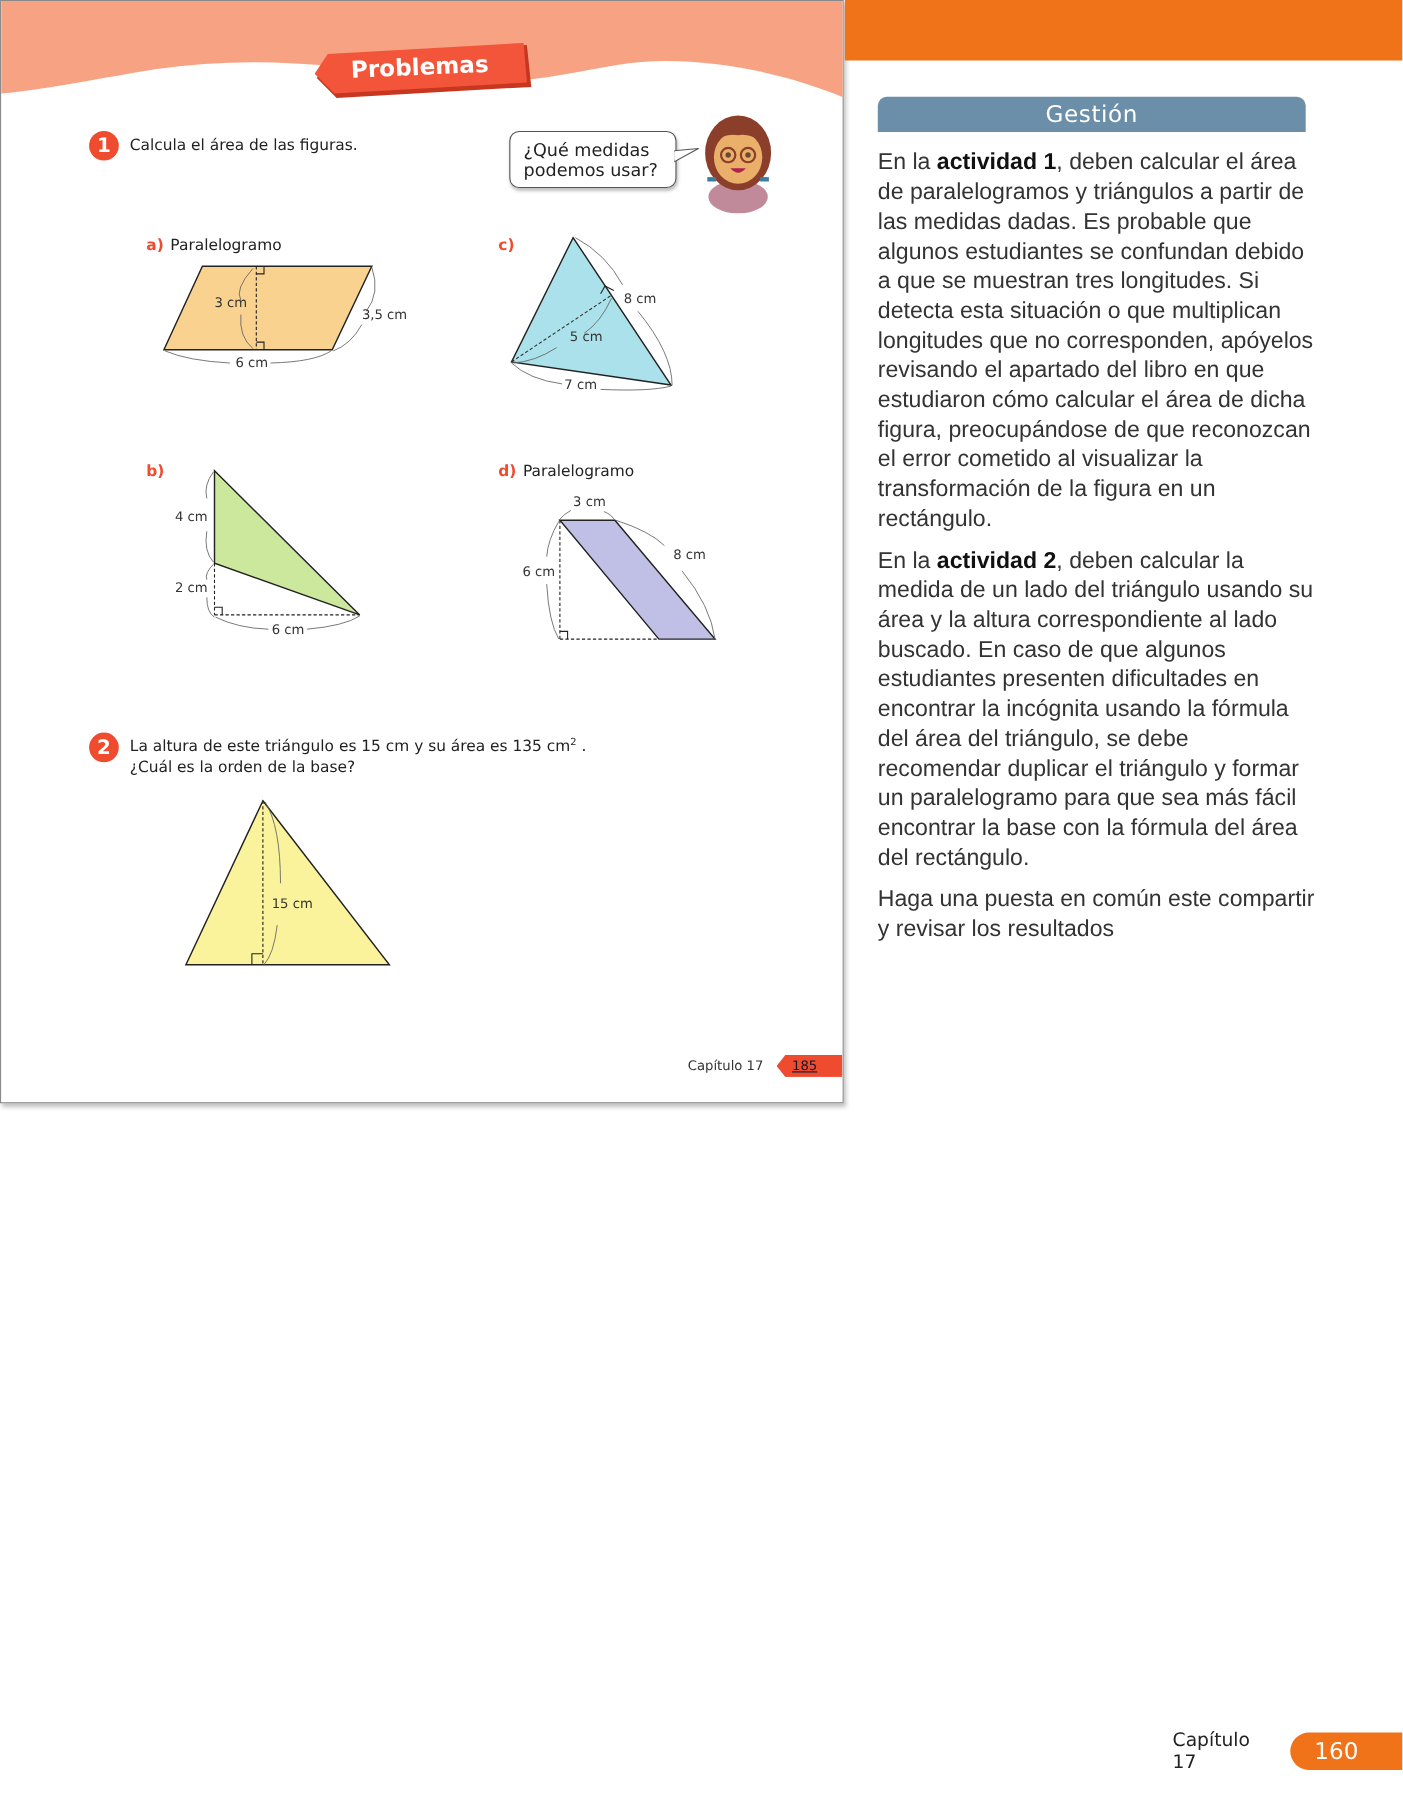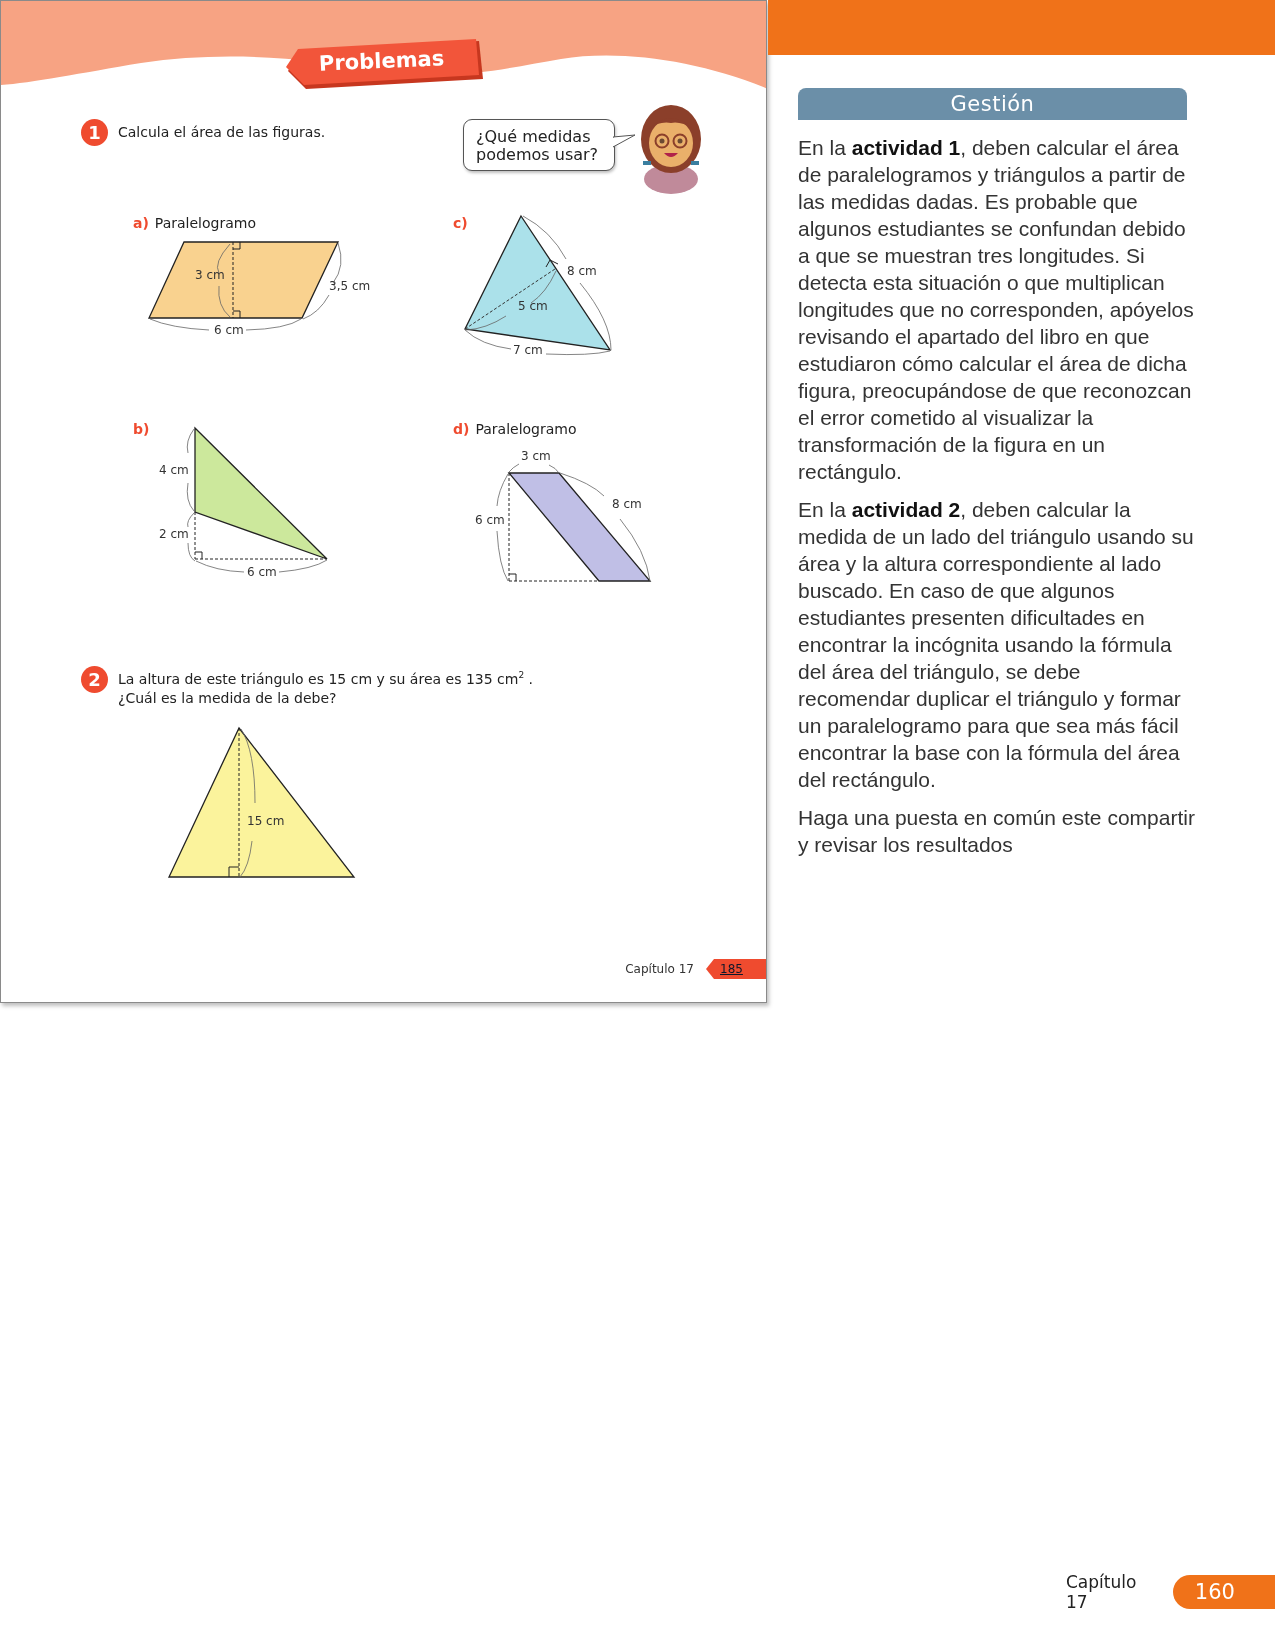--- a/index.html
+++ b/index.html
@@ -156,21 +156,21 @@
       <path d="M240,728 Q254,750 254,802" fill="none" stroke="#666" stroke-width="0.8"></path>
       <path d="M251,840 Q248,866 239,876" fill="none" stroke="#666" stroke-width="0.8"></path>
       <text class="dim" x="246" y="824">15 cm</text>
     </g>
   </svg>
 
   <div class="num-badge" style="left:80px;top:665px;">2</div>
   <div class="q-text" style="left:117px;top:669px;">
     <span>La altura de este triángulo es 15 cm y su área es 135 cm</span><sup style="font-size:9px;">2</sup><span> .</span>
   </div>
-  <div class="q-text" style="left:117px;top:689px;">¿Cuál es la medida de la debe?</div>
+  <div class="q-text" style="left:117px;top:689px;">¿Cuál es la orden de la base?</div>
 
   <div class="footer-left">
     <span class="chap">Capítulo 17</span>
     <span class="pg">185</span>
   </div>
 </div>
 
 <div id="orange-bar"></div>
 <div id="gestion-header">Gestión</div>
 <div id="gestion-body">

